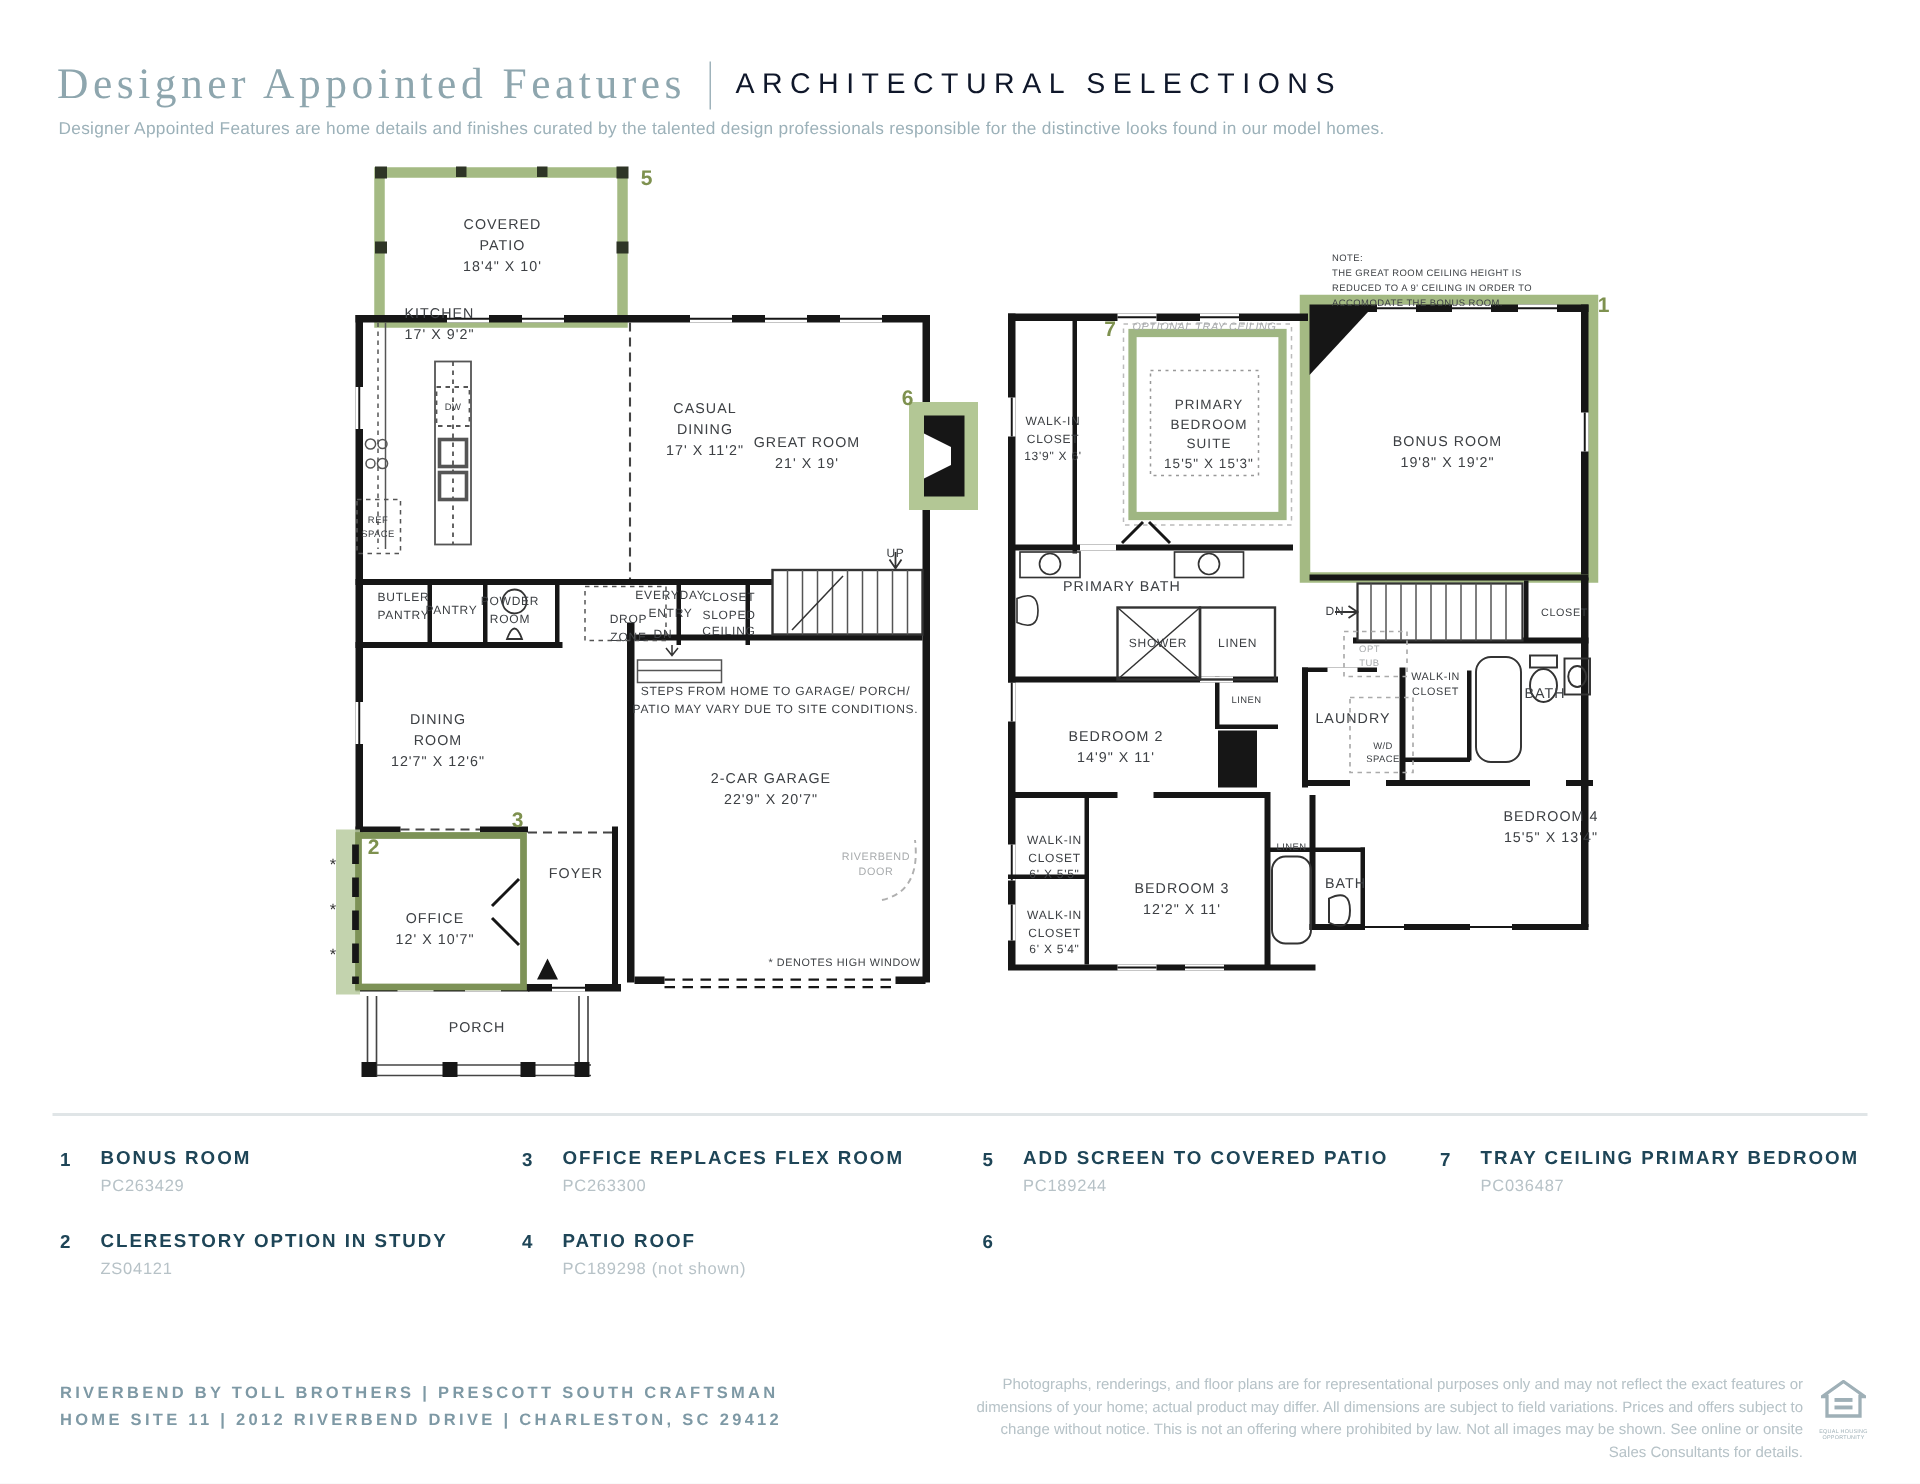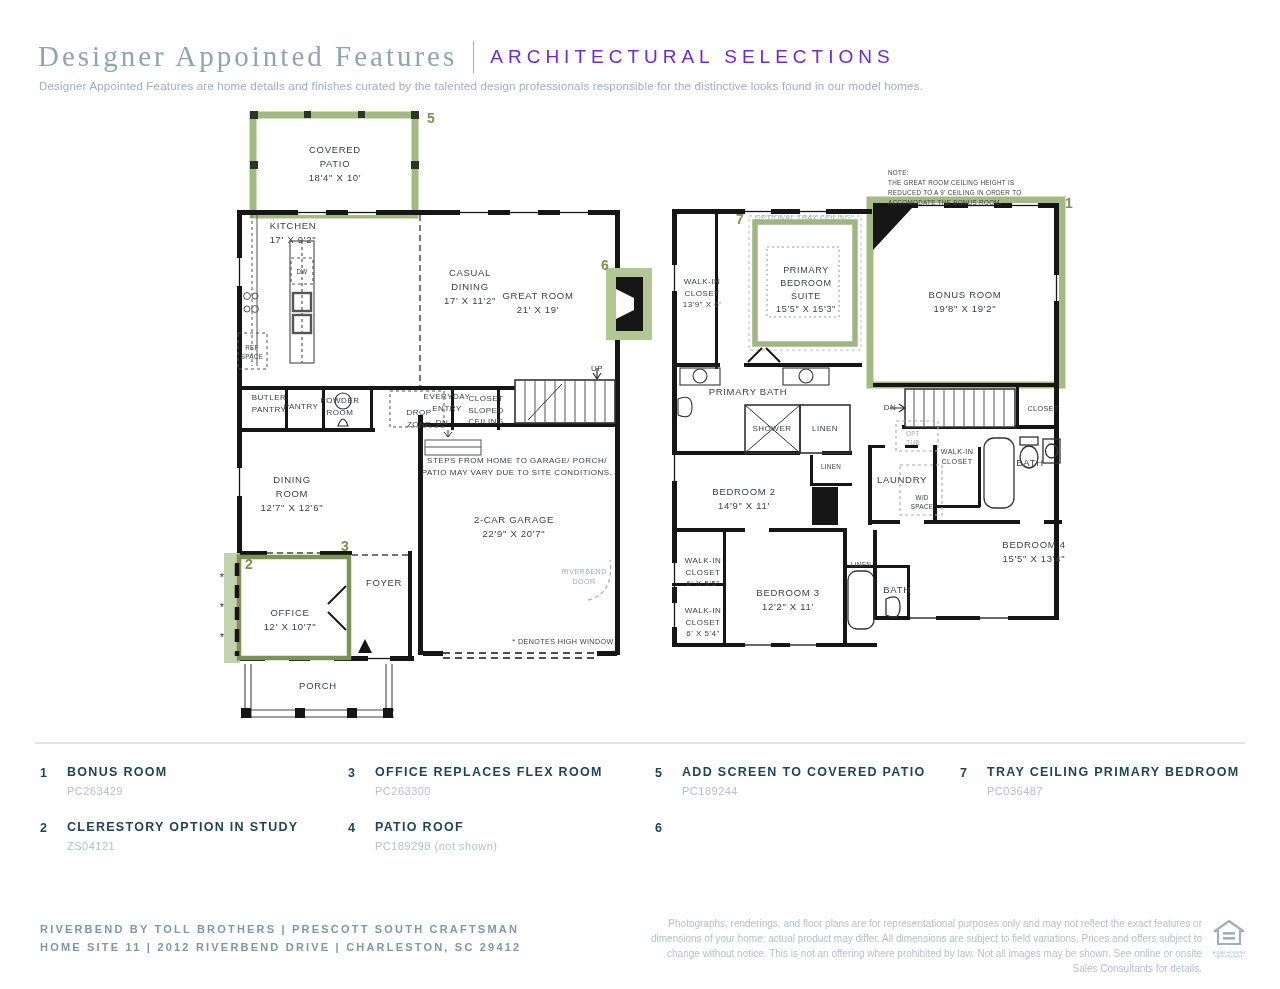--- a/index.html
+++ b/index.html
@@ -5,21 +5,21 @@
   * { margin:0; padding:0; box-sizing:border-box; }
   body { background:#e9e9e9; font-family:"Liberation Sans", sans-serif; }
   #page {
     position:relative; width:1280px; height:989px; background:#ffffff;
     overflow:hidden; margin:0 auto;
   }
   
   .hdr { position:absolute; left:38px; top:40px; display:flex; align-items:center; gap:16px; }
   .hdr-serif { font-family:"Liberation Serif", serif; font-size:29px; letter-spacing:3px; color:#8ea6ae; font-weight:400; }
   .hdr-bar { width:1px; height:32px; background:#9fb3bb; }
-  .hdr-caps { font-size:19px; letter-spacing:5px; color:#6d28d9; font-weight:500; }
+  .hdr-caps { font-size:19px; letter-spacing:5px; color:#0f172a; font-weight:500; }
   .hdr-sub { position:absolute; left:39px; top:80px; font-size:11.5px; color:#9cb1b9; letter-spacing:.2px; }
 
   
   .rl { position:absolute; transform:translate(-50%,-50%); text-align:center;
         font-size:9.5px; font-weight:500; letter-spacing:.7px; color:#3d4044;
         white-space:pre-line; line-height:1.45; z-index:5; }
   .rl.md { font-size:8px; letter-spacing:.5px; }
   .rl.sm { font-size:7.2px; letter-spacing:.4px; }
   .rl.xs { font-size:6.3px; letter-spacing:.3px; }
   .rl.gray { color:#a8abad; }
@@ -342,21 +342,21 @@
     <g stroke="#333" stroke-width="1.3" fill="none">
       <rect x="198" y="416" width="26" height="58" rx="9"></rect>
       <path d="M 236 444 q 14 -7 14 8 q 0 15 -14 8 Z"></path>
     </g>
   </svg>
 
   <div class="rl" style="left:335px; top:164px;">COVERED
 PATIO
 18'4" X 10'</div>
   <div class="marker" style="left:431px; top:118px;">5</div>
-  <div class="rl" style="left:293px; top:233px;text-align:center;">KITCHEN
+  <div class="rl" style="left:293px; top:217px;text-align:center;">KITCHEN
 17' X 9'2"</div>
   <div class="rl xs" style="left:302px; top:272px;">DW</div>
   <div class="rl xs" style="left:252px; top:352px;">REF
 SPACE</div>
   <div class="rl" style="left:470px; top:287px;">CASUAL
 DINING
 17' X 11'2"</div>
   <div class="rl" style="left:538px; top:303px;">GREAT ROOM
 21' X 19'</div>
   <div class="marker" style="left:605px; top:265px;">6</div>

